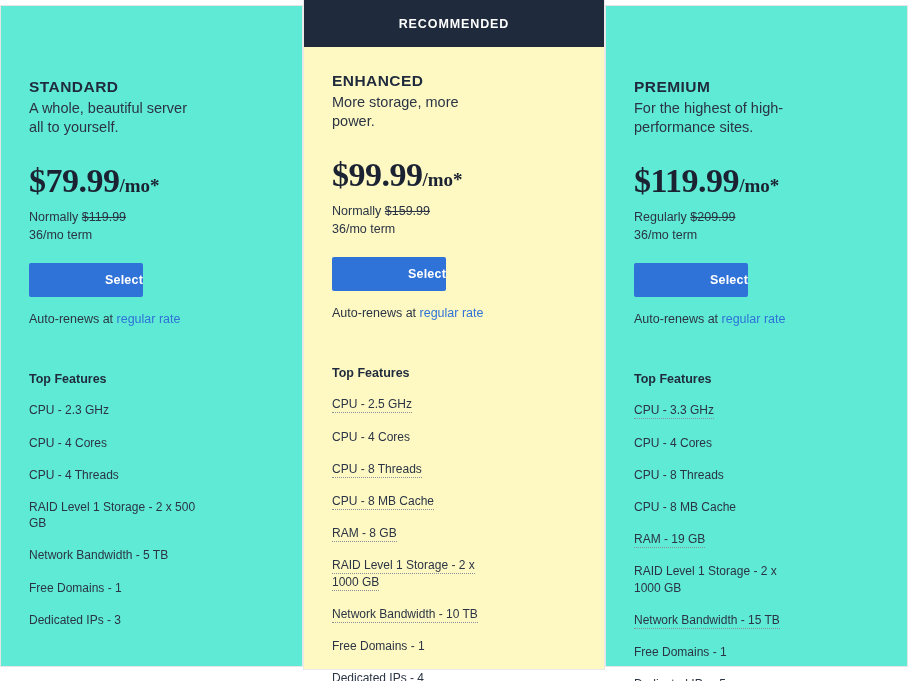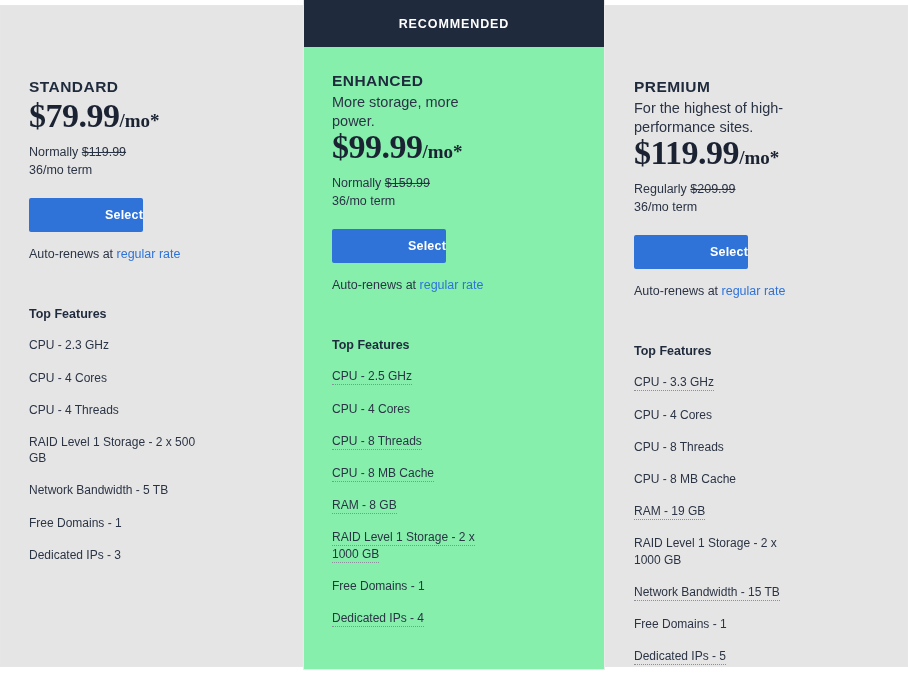--- a/index.html
+++ b/index.html
@@ -27,27 +27,27 @@
   .card {
     position: relative;
     box-sizing: border-box;
     background: #fafafa;
     border: 1px solid #e6e6e6;
   }
   .card.side {
     width: 303px;
     margin-top: 5px;
     height: 662px;
-    background: #e5e5e5;
+    background: #5eead4;
   }
   .card.featured {
     width: 302px;
     margin-top: 0px;
     height: 670px;
-    background: #86efac;
+    background: #fef9c3;
     border: 1px solid #eaeaea;
     border-top: none;
     z-index: 3;
   }
 
   .ribbon {
     height: 47px;
     background: #1f2a3c;
     color: #ffffff;
     display: flex;
@@ -75,21 +75,21 @@
   }
   .plan-tagline {
     font-size: 14.5px;
     line-height: 1.28;
     color: #2b3445;
     margin: 0;
     max-width: 170px;
   }
 
   
-  .price-block { }
+  .price-block { margin-top: 28px; }
   .price {
     font-family: "Liberation Serif", "DejaVu Serif", serif;
     font-weight: bold;
     color: #1b2333;
     line-height: 1;
     white-space: nowrap;
   }
   .price .amount { font-size: 34px; letter-spacing: -0.5px; }
   .price .period { font-size: 19px; }
 
@@ -160,20 +160,21 @@
   }
 </style>
 </head>
 <body>
 
 <div class="pricing-wrap">
 
   <div class="card side">
     <div class="card-body">
       <div class="plan-name">STANDARD</div>
+      <p class="plan-tagline">A whole, beautiful server all to yourself.</p>
 
       <div class="price-block">
         <div class="price"><span class="amount">$79.99</span><span class="period">/mo*</span></div>
         <div class="price-note">
           <span>Normally</span>
           <span class="strike">$119.99</span><br>
           <span>36/mo term</span>
         </div>
       </div>
 
@@ -214,20 +215,21 @@
       <div class="renew-line"><span>Auto-renews at </span><a href="#">regular rate</a></div>
 
       <div class="features-title">Top Features</div>
       <ul class="features">
           <li class="upgraded"><span class="txt">CPU - 2.5 GHz</span></li>
           <li><span class="txt">CPU - 4 Cores</span></li>
           <li class="upgraded"><span class="txt">CPU - 8 Threads</span></li>
           <li class="upgraded"><span class="txt">CPU - 8 MB Cache</span></li>
           <li class="upgraded"><span class="txt">RAM - 8 GB</span></li>
           <li class="upgraded"><span class="txt">RAID Level 1 Storage - 2 x 1000 GB</span></li>
+          <li class="upgraded"><span class="txt">Network Bandwidth - 10 TB</span></li>
           <li><span class="txt">Free Domains - 1</span></li>
           <li class="upgraded"><span class="txt">Dedicated IPs - 4</span></li>
         </ul>
     </div>
   </div>
 
   <div class="card side">
     <div class="card-body">
       <div class="plan-name">PREMIUM</div>
       <p class="plan-tagline">For the highest of high-performance sites.</p>

